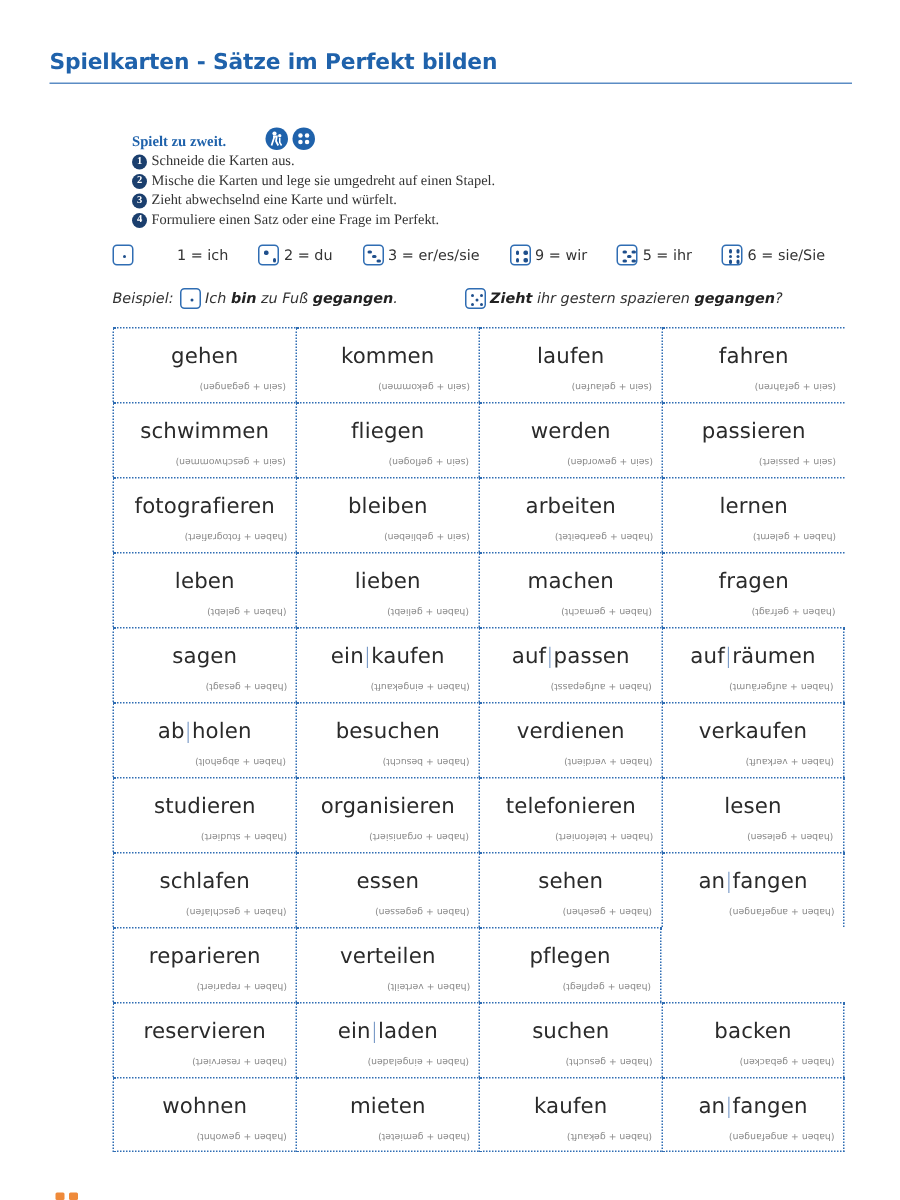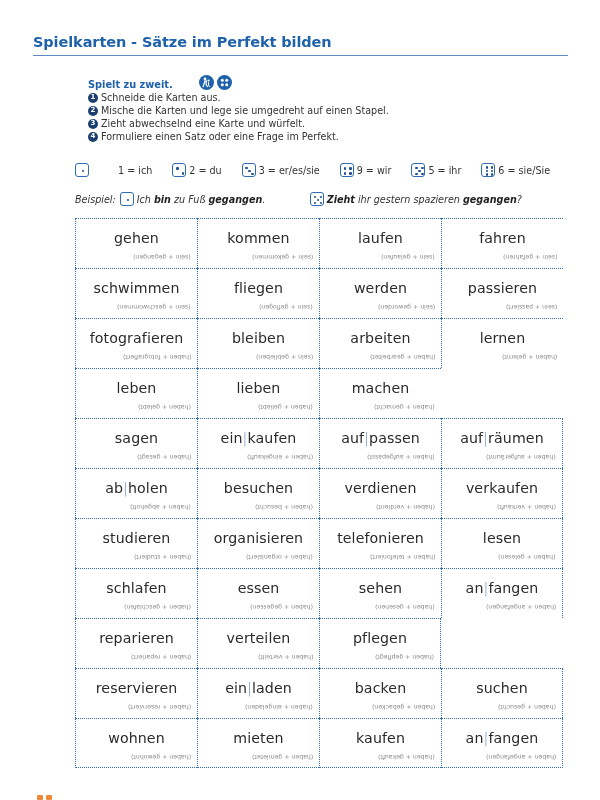--- a/index.html
+++ b/index.html
@@ -8,21 +8,21 @@
     font-family:"DejaVu Sans", "Liberation Sans", sans-serif; color:#2b2b2b;
     position:relative;
   }
   .title {
     position:absolute; left:33px; top:34px;
     font-size:14.5px; font-weight:bold; color:#1f62ab; letter-spacing:-0.1px;
   }
   .title-rule {
     position:absolute; left:33px; top:55px; width:535px; height:1px; background:#5b8cc4;
   }
-  .intro { position:absolute; left:88px; top:78px; font-size:9.6px; line-height:13px; color:#333; }
+  .intro { position:absolute; left:88px; top:88px; font-size:9.6px; line-height:13px; color:#333;font-family:Liberation Serif, serif; }
   .intro .lead { display:flex; align-items:center; gap:6px; }
   .intro .lead-text { font-weight:bold; color:#1f62ab; font-size:9.8px; }
   .badges { display:flex; gap:3px; margin-left:20px; margin-top:-4px; }
   .badge {
     width:15px; height:15px; border-radius:50%; background:#1f62ab;
     display:flex; align-items:center; justify-content:center;
   }
   .step { display:flex; align-items:center; gap:3px; }
   .num {
     width:10px; height:10px; border-radius:50%; background:#1b3f6e; color:#fff;
@@ -250,20 +250,24 @@
         <div class="hint">(haben + gelebt)</div>
       </div>
       <div class="card">
         <div class="verb">lieben</div>
         <div class="hint">(haben + geliebt)</div>
       </div>
       <div class="card">
         <div class="verb">machen</div>
         <div class="hint">(haben + gemacht)</div>
       </div>
+      <div class="card">
+        <div class="verb">fragen</div>
+        <div class="hint">(haben + gefragt)</div>
+      </div>
     </div>
     <div class="row rb">
       <div class="card">
         <div class="verb">sagen</div>
         <div class="hint">(haben + gesagt)</div>
       </div>
       <div class="card">
         <div class="verb">ein<span class="sep">|</span>kaufen</div>
         <div class="hint">(haben + eingekauft)</div>
       </div>
@@ -347,27 +351,27 @@
     <div class="row rb">
       <div class="card">
         <div class="verb">reservieren</div>
         <div class="hint">(haben + reserviert)</div>
       </div>
       <div class="card">
         <div class="verb">ein<span class="sep">|</span>laden</div>
         <div class="hint">(haben + eingeladen)</div>
       </div>
       <div class="card">
+        <div class="verb">suchen</div>
+        <div class="hint">(haben + gesucht)</div>
+      </div>
+      <div class="card">
         <div class="verb">backen</div>
         <div class="hint">(haben + gebacken)</div>
       </div>
-      <div class="card">
-        <div class="verb">suchen</div>
-        <div class="hint">(haben + gesucht)</div>
-      </div>
     </div>
     <div class="row rb">
       <div class="card">
         <div class="verb">wohnen</div>
         <div class="hint">(haben + gewohnt)</div>
       </div>
       <div class="card">
         <div class="verb">mieten</div>
         <div class="hint">(haben + gemietet)</div>
       </div>

